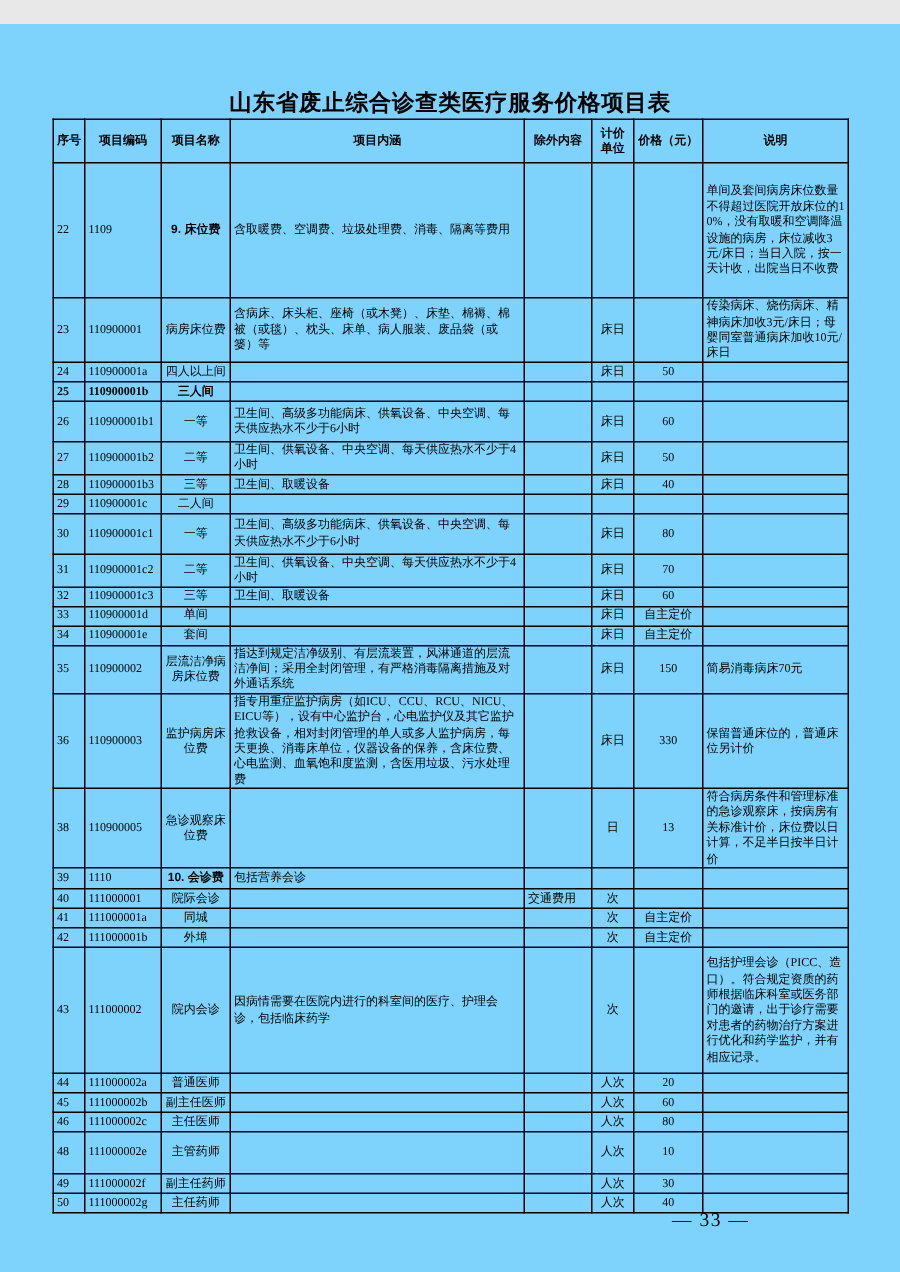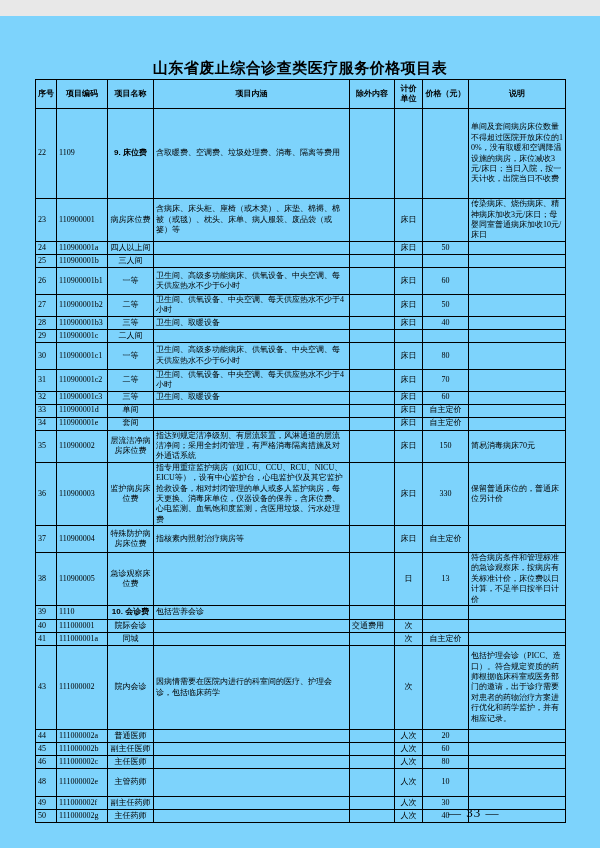--- a/index.html
+++ b/index.html
@@ -119,21 +119,21 @@
         <tr style="height: 13px;">
           <td class="col-seq">24</td>
           <td class="col-code">110900001a</td>
           <td class="col-name">四人以上间</td>
           <td class="col-content"></td>
           <td class="col-exclude"></td>
           <td class="col-unit">床日</td>
           <td class="col-price">50</td>
           <td class="col-note"></td>
         </tr>
-        <tr style="height: 13px;">
+        <tr style="height: 13px; font-weight: bold;">
           <td class="col-seq">25</td>
           <td class="col-code">110900001b</td>
           <td class="col-name">三人间</td>
           <td class="col-content"></td>
           <td class="col-exclude"></td>
           <td class="col-unit"></td>
           <td class="col-price"></td>
           <td class="col-note"></td>
         </tr>
         <tr style="height: 27px;">
@@ -239,30 +239,20 @@
         <tr style="height: 54px;">
           <td class="col-seq">36</td>
           <td class="col-code">110900003</td>
           <td class="col-name">监护病房床位费</td>
           <td class="col-content">指专用重症监护病房（如ICU、CCU、RCU、NICU、EICU等），设有中心监护台，心电监护仪及其它监护抢救设备，相对封闭管理的单人或多人监护病房，每天更换、消毒床单位，仪器设备的保养，含床位费、心电监测、血氧饱和度监测，含医用垃圾、污水处理费</td>
           <td class="col-exclude"></td>
           <td class="col-unit">床日</td>
           <td class="col-price">330</td>
           <td class="col-note">保留普通床位的，普通床位另计价</td>
         </tr>
-        <tr style="height: 27px;">
-          <td class="col-seq">37</td>
-          <td class="col-code">110900004</td>
-          <td class="col-name">特殊防护病房床位费</td>
-          <td class="col-content">指核素内照射治疗病房等</td>
-          <td class="col-exclude"></td>
-          <td class="col-unit">床日</td>
-          <td class="col-price">自主定价</td>
-          <td class="col-note"></td>
-        </tr>
         <tr style="height: 50px;">
           <td class="col-seq">38</td>
           <td class="col-code">110900005</td>
           <td class="col-name">急诊观察床位费</td>
           <td class="col-content"></td>
           <td class="col-exclude"></td>
           <td class="col-unit">日</td>
           <td class="col-price">13</td>
           <td class="col-note">符合病房条件和管理标准的急诊观察床，按病房有关标准计价，床位费以日计算，不足半日按半日计价</td>
         </tr>
@@ -289,20 +279,30 @@
         <tr style="height: 13px;">
           <td class="col-seq">41</td>
           <td class="col-code">111000001a</td>
           <td class="col-name">同城</td>
           <td class="col-content"></td>
           <td class="col-exclude"></td>
           <td class="col-unit">次</td>
           <td class="col-price">自主定价</td>
           <td class="col-note"></td>
         </tr>
+        <tr style="height: 13px;">
+          <td class="col-seq">42</td>
+          <td class="col-code">111000001b</td>
+          <td class="col-name">外埠</td>
+          <td class="col-content"></td>
+          <td class="col-exclude"></td>
+          <td class="col-unit">次</td>
+          <td class="col-price">自主定价</td>
+          <td class="col-note"></td>
+        </tr>
         <tr style="height: 84px;">
           <td class="col-seq">43</td>
           <td class="col-code">111000002</td>
           <td class="col-name">院内会诊</td>
           <td class="col-content">因病情需要在医院内进行的科室间的医疗、护理会诊，包括临床药学</td>
           <td class="col-exclude"></td>
           <td class="col-unit">次</td>
           <td class="col-price"></td>
           <td class="col-note">包括护理会诊（PICC、造口）。符合规定资质的药师根据临床科室或医务部门的邀请，出于诊疗需要对患者的药物治疗方案进行优化和药学监护，并有相应记录。</td>
         </tr>

